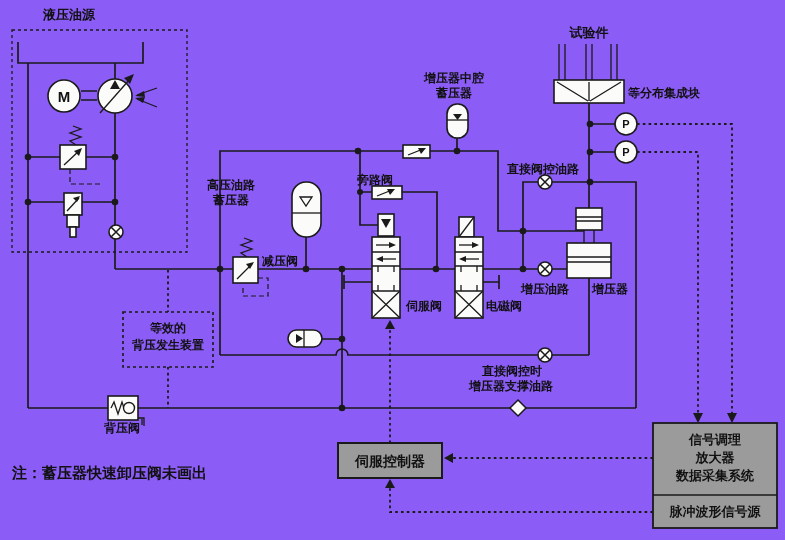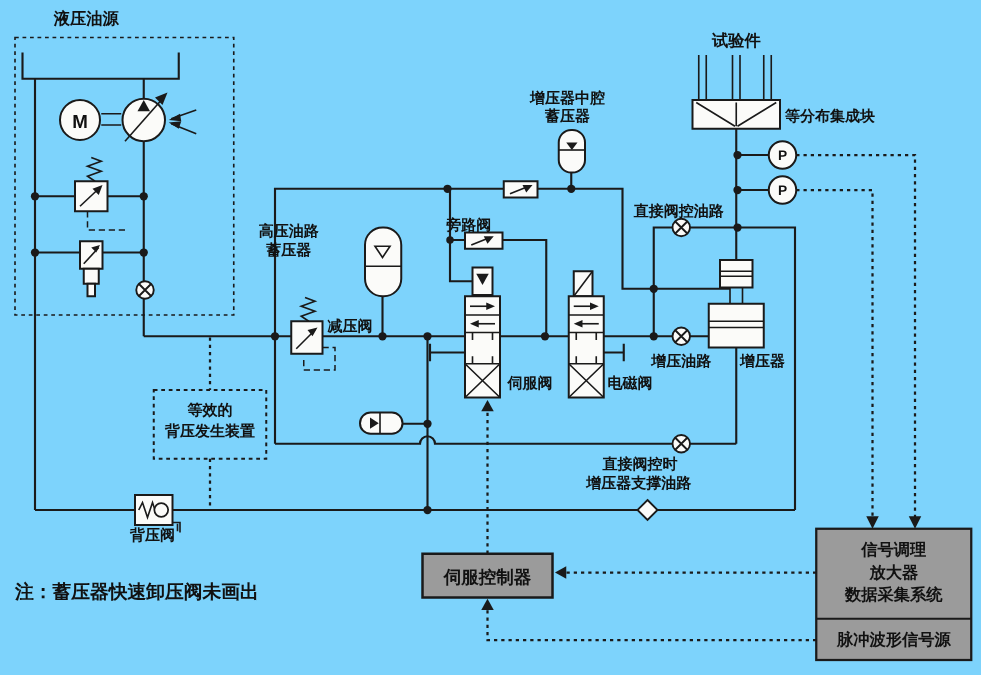--- a/index.html
+++ b/index.html
@@ -1,16 +1,16 @@
 <!DOCTYPE html>
 <html><head>
 <meta charset="utf-8">
 <style>
   html,body{margin:0;padding:0;background:#e8e8e8;}
-  .stage{position:relative;width:785px;height:540px;background:#7dd3fc;overflow:hidden;
+  .stage{position:relative;width:785px;height:540px;background:#8b5cf6;overflow:hidden;
          font-family:"Liberation Sans","DejaVu Sans",sans-serif;}
   svg{display:block}
   text{fill:#111;font-family:"Liberation Sans","DejaVu Sans",sans-serif;font-weight:bold;}
   .ln{stroke:#1a1a1a;stroke-width:1.7;fill:none;}
   .ln-thin{stroke:#1a1a1a;stroke-width:1.3;fill:none;}
   .comp{fill:#fbfbf9;stroke:#1a1a1a;stroke-width:1.6;}
   .dashbox{fill:none;stroke:#1a1a1a;stroke-width:1.3;stroke-dasharray:3 3;}
   .ctl{stroke:#1a1a1a;stroke-width:1.8;fill:none;stroke-dasharray:2.6 3.2;}
   .pilot{stroke:#1a1a1a;stroke-width:1.2;fill:none;stroke-dasharray:5 3;}
   .dot{fill:#1a1a1a;stroke:none;}

